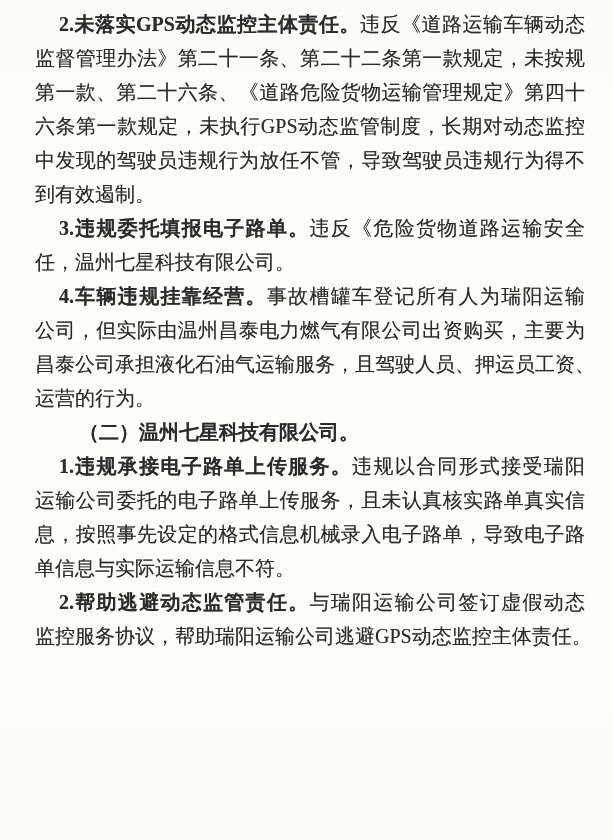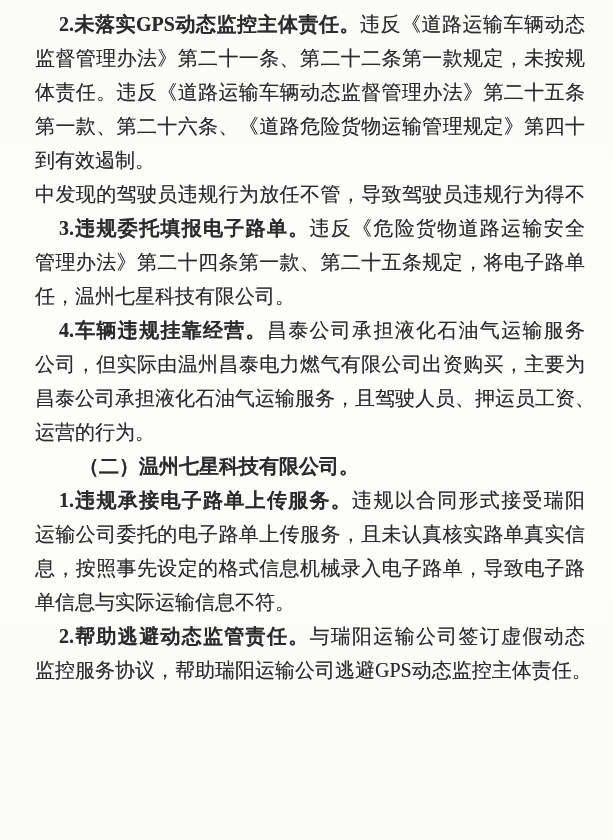--- a/index.html
+++ b/index.html
@@ -42,28 +42,27 @@
   .seg { font-weight: 400; margin-top: 37px; }
   .seg.bold { font-weight: 700; }
 </style>
 </head>
 <body>
 
 <div class="page">
   <div class="doc-body" id="doc-body">
       <div class="line fill indent-first"><span class="seg bold">2.未落实GPS动态监控主体责任。</span><span class="seg">违反《道路运输车辆动态</span></div>
       <div class="line fill"><span class="seg">监督管理办法》第二十一条、第二十二条第一款规定，未按规</span></div>
-      <div class="line fill"><span class="seg">体责任。违反《道路运输车辆动态监督管理办法》第二十五条</span></div>
       <div class="line fill"><span class="seg">第一款、第二十六条、《道路危险货物运输管理规定》第四十</span></div>
+      <div class="line fill"><span class="seg">六条第一款规定，未执行GPS动态监管制度，长期对动态监控</span></div>
+      <div class="line fill"><span class="seg">中发现的驾驶员违规行为放任不管，导致驾驶员违规行为得不</span></div>
       <div class="line"><span class="seg">到有效遏制。</span></div>
-      <div class="line fill"><span class="seg">中发现的驾驶员违规行为放任不管，导致驾驶员违规行为得不</span></div>
       <div class="line fill indent-first"><span class="seg bold">3.违规委托填报电子路单。</span><span class="seg">违反《危险货物道路运输安全</span></div>
-      <div class="line fill"><span class="seg">管理办法》第二十四条第一款、第二十五条规定，将电子路单</span></div>
       <div class="line"><span class="seg">任，温州七星科技有限公司。</span></div>
-      <div class="line fill indent-first"><span class="seg bold">4.车辆违规挂靠经营。</span><span class="seg">昌泰公司承担液化石油气运输服务</span></div>
+      <div class="line fill indent-first"><span class="seg bold">4.车辆违规挂靠经营。</span><span class="seg">事故槽罐车登记所有人为瑞阳运输</span></div>
       <div class="line fill"><span class="seg">公司，但实际由温州昌泰电力燃气有限公司出资购买，主要为</span></div>
       <div class="line fill"><span class="seg">昌泰公司承担液化石油气运输服务，且驾驶人员、押运员工资、</span></div>
       <div class="line"><span class="seg">运营的行为。</span></div>
       <div class="line indent-section"><span class="seg bold">（二）温州七星科技有限公司。</span></div>
       <div class="line fill indent-first"><span class="seg bold">1.违规承接电子路单上传服务。</span><span class="seg">违规以合同形式接受瑞阳</span></div>
       <div class="line fill"><span class="seg">运输公司委托的电子路单上传服务，且未认真核实路单真实信</span></div>
       <div class="line fill"><span class="seg">息，按照事先设定的格式信息机械录入电子路单，导致电子路</span></div>
       <div class="line"><span class="seg">单信息与实际运输信息不符。</span></div>
       <div class="line fill indent-first"><span class="seg bold">2.帮助逃避动态监管责任。</span><span class="seg">与瑞阳运输公司签订虚假动态</span></div>
       <div class="line"><span class="seg">监控服务协议，帮助瑞阳运输公司逃避GPS动态监控主体责任。</span></div>

